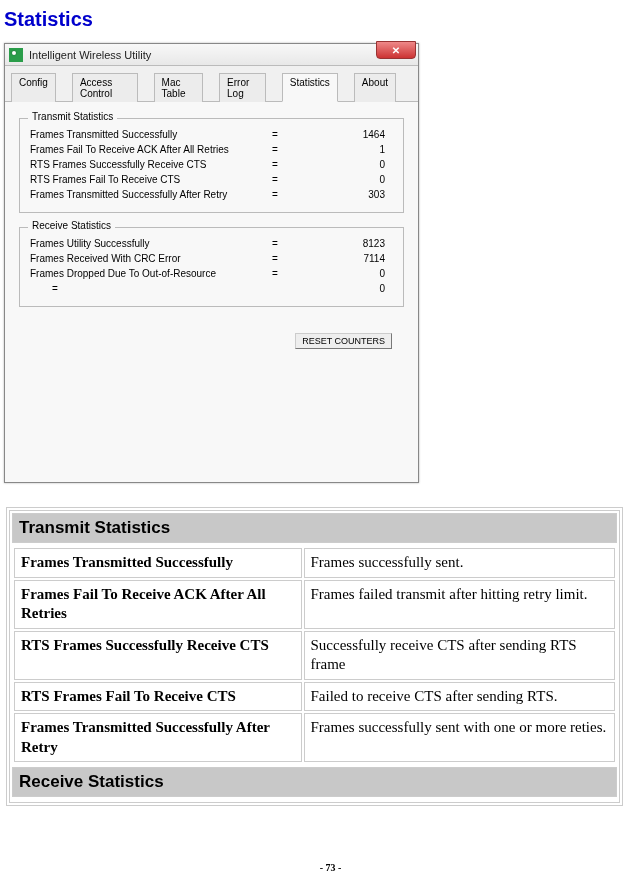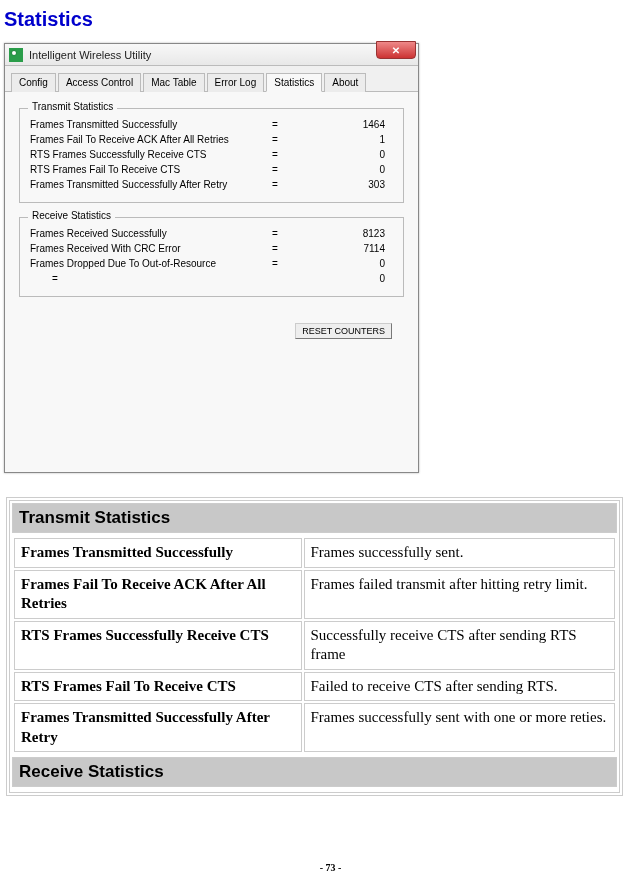--- a/index.html
+++ b/index.html
@@ -79,21 +79,21 @@
       padding: 6px 6px 0 6px;
       background: #f0f0f0;
       border-bottom: 1px solid #bbb;
     }
     .tab {
       padding: 3px 7px;
       font-size: 10px;
       border: 1px solid #bbb;
       border-bottom: none;
       background: #ececec;
-      margin-right: 2px;
+      margin-right: 16px;
       cursor: pointer;
       position: relative;
       top: 1px;
     }
     .tab.active {
       background: #f8f8f8;
       border-bottom: 1px solid #f8f8f8;
       top: 1px;
       z-index: 2;
     }
@@ -240,21 +240,21 @@
         <div class="stat-row">
           <span class="stat-label">Frames Transmitted Successfully After Retry</span>
           <span class="stat-eq">=</span>
           <span class="stat-val">303</span>
         </div>
       </div>
 
       <div class="fieldset">
         <div class="fieldset-legend">Receive Statistics</div>
         <div class="stat-row">
-          <span class="stat-label">Frames Received Successfully</span>
+          <span class="stat-label">Frames Utility Successfully</span>
           <span class="stat-eq">=</span>
           <span class="stat-val">8123</span>
         </div>
         <div class="stat-row">
           <span class="stat-label">Frames Received With CRC Error</span>
           <span class="stat-eq">=</span>
           <span class="stat-val">7114</span>
         </div>
         <div class="stat-row">
           <span class="stat-label">Frames Dropped Due To Out-of-Resource</span>

